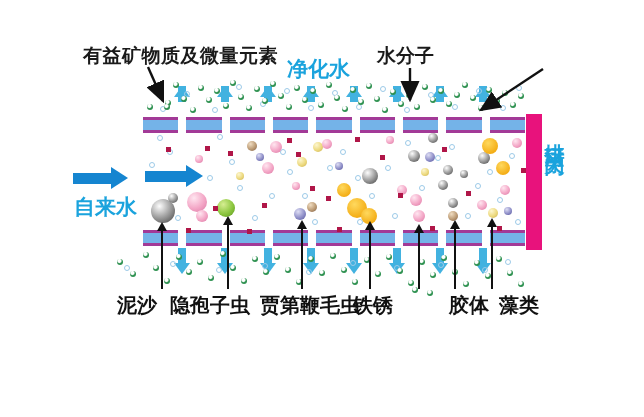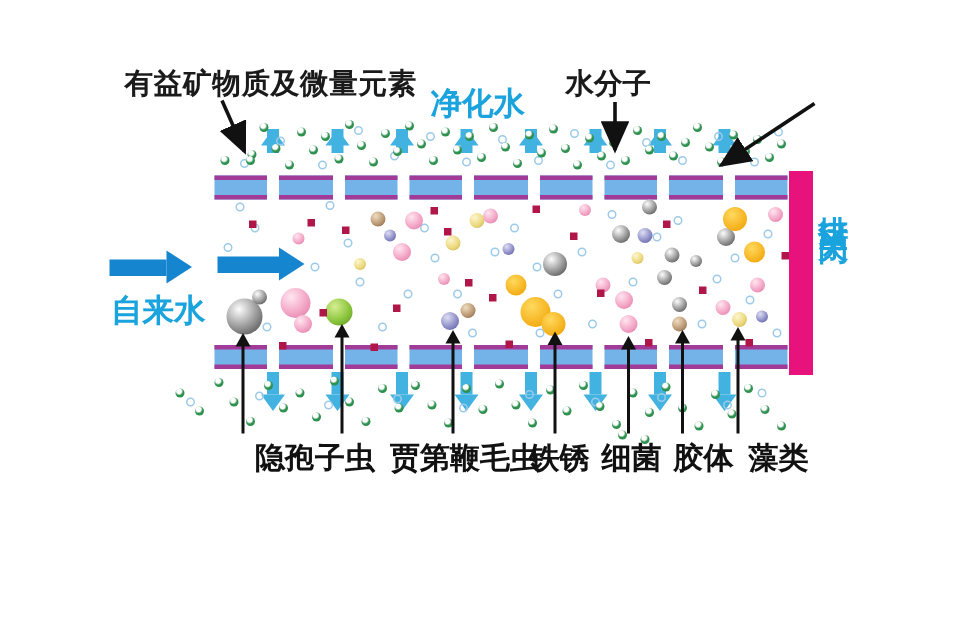--- a/index.html
+++ b/index.html
@@ -384,32 +384,32 @@
     <div class="mineral" style="left: 441px; top: 255px;"></div>
     <div class="mineral" style="left: 452px; top: 269px;"></div>
     <div class="mineral" style="left: 463px; top: 281px;"></div>
     <div class="mineral" style="left: 474px; top: 260px;"></div>
     <div class="mineral" style="left: 485px; top: 273px;"></div>
     <div class="mineral" style="left: 496px; top: 256px;"></div>
     <div class="mineral" style="left: 507px; top: 270px;"></div>
     <div class="mineral" style="left: 518px; top: 281px;"></div>
     <div class="mineral" style="left: 412px; top: 287px;"></div>
     <div class="mineral" style="left: 427px; top: 290px;"></div>
+    <span class="contam" style="left: 137px;">泥沙</span>
     <div class="larrow-head" style="left: 157px; top: 222px;"></div>
     <div class="larrow-stem" style="left: 161px; top: 230px; height: 59px;"></div>
     <span class="contam" style="left: 210px;">隐孢子虫</span>
     <div class="larrow-head" style="left: 223px; top: 216px;"></div>
     <div class="larrow-stem" style="left: 227px; top: 224px; height: 65px;"></div>
     <span class="contam" style="left: 310px;">贾第鞭毛虫</span>
     <div class="larrow-head" style="left: 297px; top: 220px;"></div>
     <div class="larrow-stem" style="left: 301px; top: 228px; height: 61px;"></div>
     <span class="contam" style="left: 373px;">铁锈</span>
     <div class="larrow-head" style="left: 365px; top: 221px;"></div>
     <div class="larrow-stem" style="left: 369px; top: 229px; height: 60px;"></div>
-    <span class="contam" style="left: 421px;">细菌</span>
     <div class="larrow-head" style="left: 414px; top: 224px;"></div>
     <div class="larrow-stem" style="left: 418px; top: 232px; height: 57px;"></div>
     <span class="contam" style="left: 469px;">胶体</span>
     <div class="larrow-head" style="left: 450px; top: 220px;"></div>
     <div class="larrow-stem" style="left: 454px; top: 228px; height: 61px;"></div>
     <span class="contam" style="left: 519px;">藻类</span>
     <div class="larrow-head" style="left: 487px; top: 218px;"></div>
     <div class="larrow-stem" style="left: 491px; top: 226px; height: 63px;"></div>
   </div>
 

